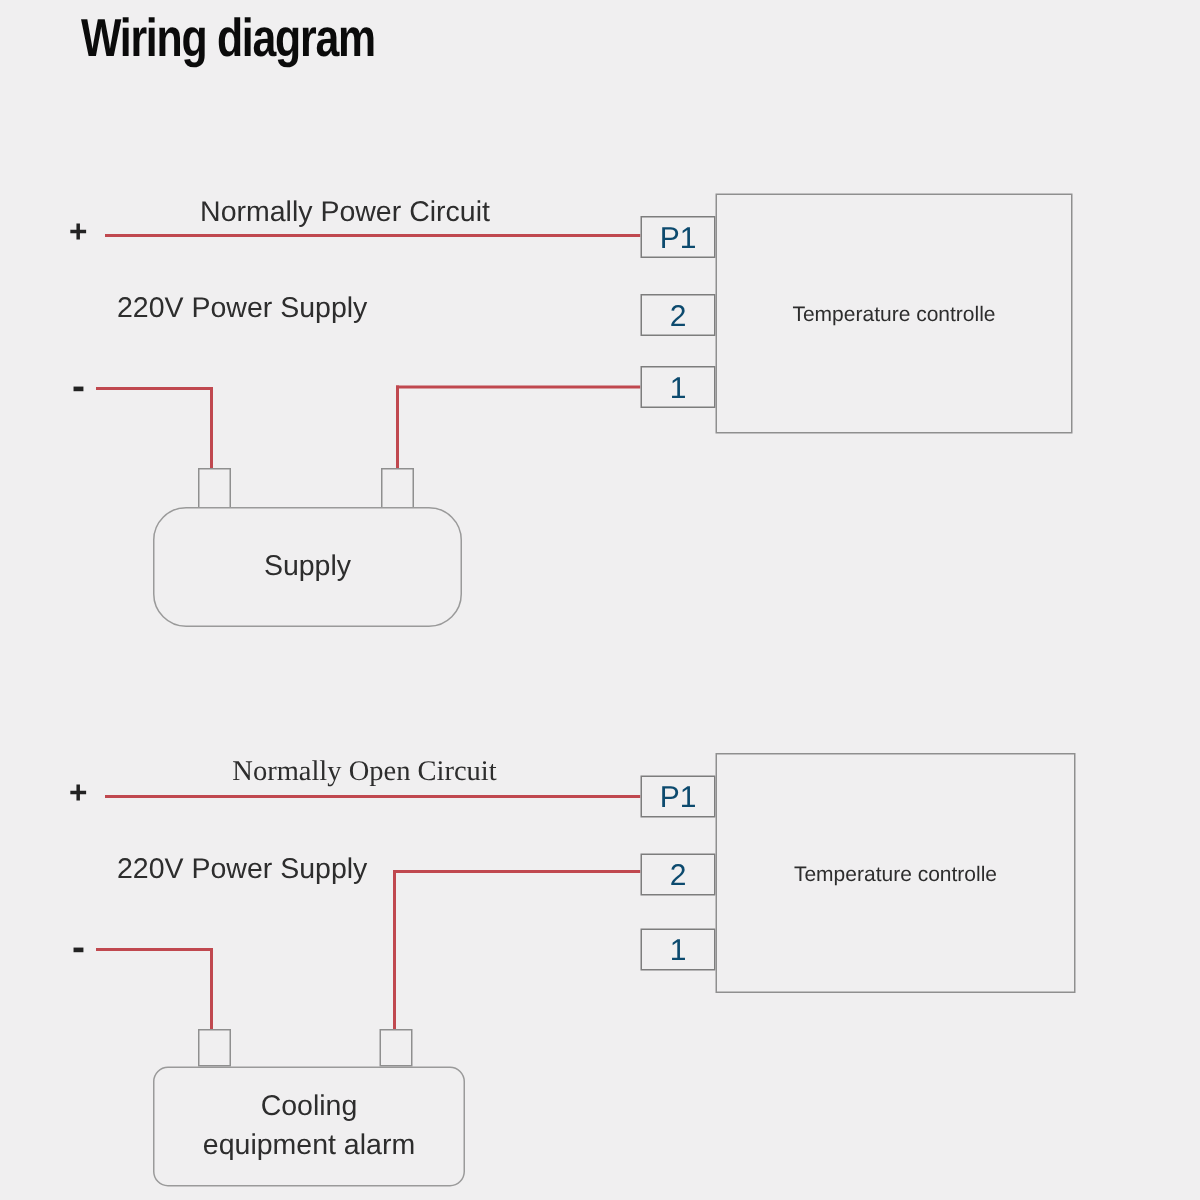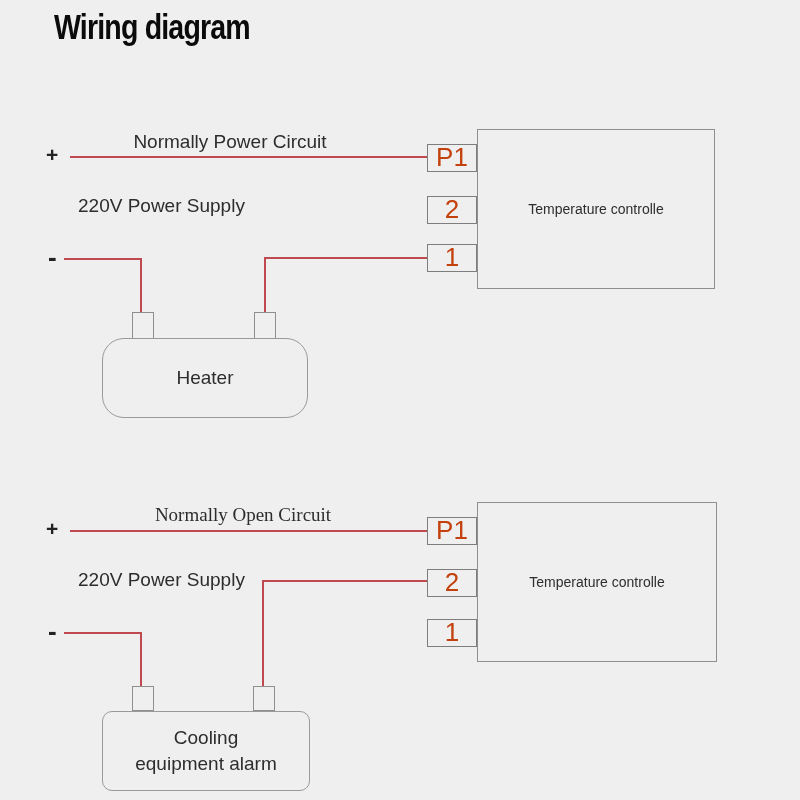--- a/index.html
+++ b/index.html
@@ -67,24 +67,24 @@
     justify-content:center;
     text-align:center;
     font-size:14px;
   }
   .terminal{
     left:427px;
     width:50px;height:28px;
     border:1px solid #7d7d7d;
     background:var(--background);
     display:flex;
-    align-items:flex-end;
+    align-items:flex-start;
     justify-content:center;
-    font-size:26px;
-    color:#c2410c;
+    font-size:20px;
+    color:#0c4a6e;
     line-height:28px;
   }
 </style>
 </head>
 <body>
 
 <div class="abs page-title">Wiring diagram</div>
 
 <div>
 
@@ -101,21 +101,21 @@
   <div class="abs wire h" style="left:64px;top:258px;width:78px;"></div>
   <div class="abs wire v" style="left:140px;top:258px;height:55px;"></div>
 
   <div class="abs wire v" style="left:264px;top:257px;height:56px;"></div>
   <div class="abs wire h" style="left:264px;top:257px;width:163px;"></div>
 
   <div class="abs lug" style="left:132px;top:312px;"></div>
   <div class="abs lug" style="left:254px;top:312px;"></div>
 
   <div class="abs device-box" style="left:102px;top:338px;width:206px;height:80px;">
-    <span>Heater</span>
+    <span>Supply</span>
   </div>
 
   <div class="abs controller-box" style="left:477px;top:129px;width:238px;height:160px;">
     <span>Temperature controlle</span>
   </div>
 
   <div class="abs terminal" style="top:144px;">
     <span>P1</span>
   </div>
   <div class="abs terminal" style="top:196px;">

